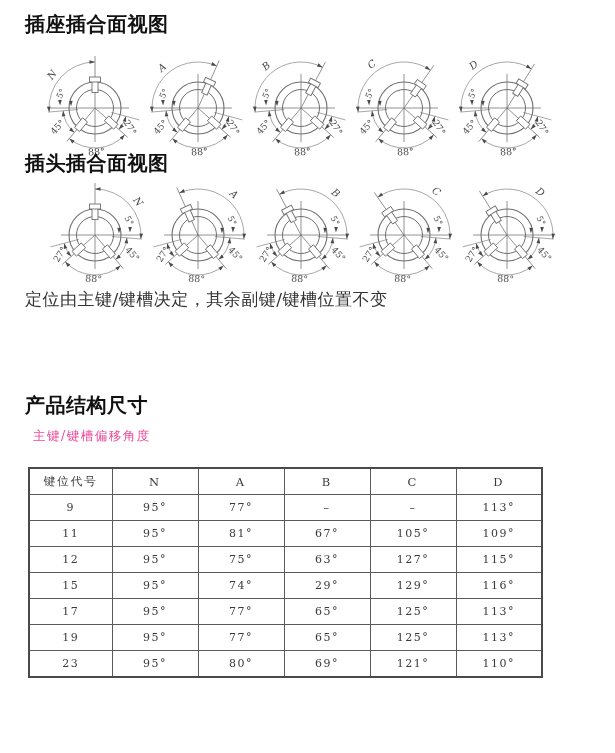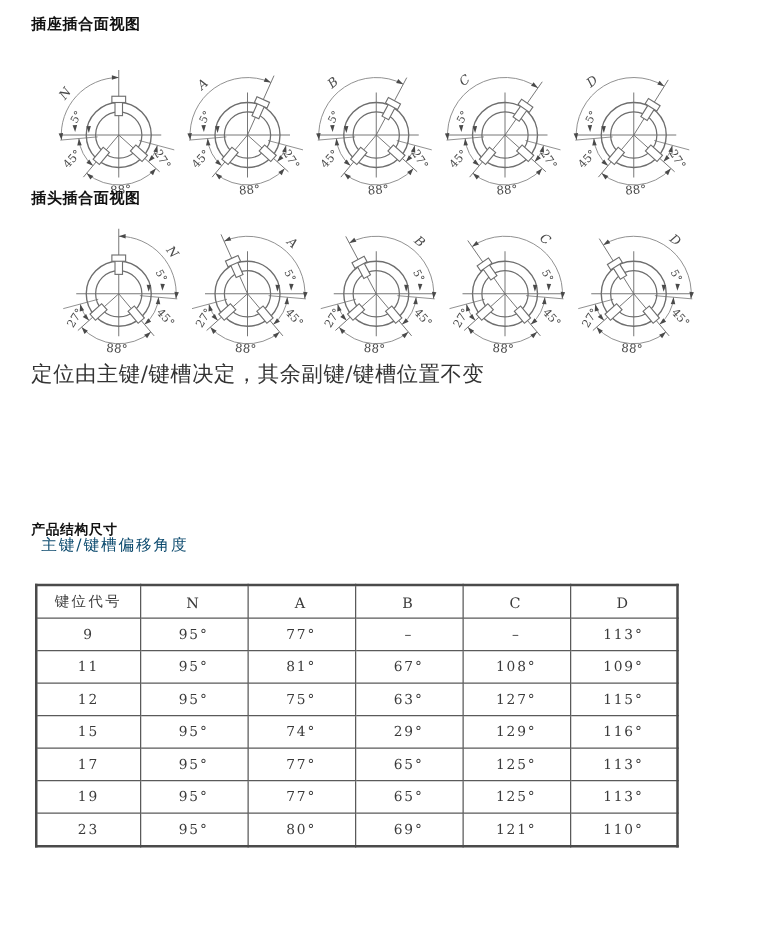--- a/index.html
+++ b/index.html
@@ -1,31 +1,31 @@
 <!DOCTYPE html>
 <html><head>
 <meta charset="utf-8">
 <style>
   html,body{margin:0;padding:0;background:#fff;}
   .page{position:relative;width:615px;height:753px;background:#ffffff;overflow:hidden;
         font-family:"Liberation Sans",sans-serif;}
   .sec-title{position:absolute;left:25px;margin:0;font-family:"Liberation Sans",sans-serif;
-             font-weight:bold;color:#111;font-size:12px;letter-spacing:0.5px;}
+             font-weight:bold;color:#111;font-size:20px;letter-spacing:0.5px;}
   #socket-title{top:11px;}
   #plug-title{top:150px;}
-  #dims-title{top:392px;font-size:11px;margin-top:24px;}
+  #dims-title{top:392px;font-size:20px;}
   .diagram-row{position:absolute;left:0;width:615px;height:113px;}
   #socket-row{top:52px;}
   #plug-row{top:178px;}
   .note-text{position:absolute;left:25px;top:288px;margin:0;
              font-family:"DejaVu Serif","Liberation Serif",serif;
              font-size:17px;color:#333;letter-spacing:0.5px;}
   .subtitle{position:absolute;left:33px;top:428px;margin:0;
             font-family:"DejaVu Serif","Liberation Serif",serif;
-            font-size:12.5px;color:#0c4a6e;letter-spacing:1.5px;}
+            font-size:12.5px;color:#ec4899;letter-spacing:1.5px;}
   #key-table{position:absolute;left:28px;top:467px;width:515px;border-collapse:collapse;
              table-layout:fixed;border:2px solid #4a4a4a;}
   #key-table th,#key-table td{border:1px solid #5a5a5a;height:25px;text-align:center;
              vertical-align:middle;font-family:"DejaVu Serif","Liberation Serif",serif;
              font-weight:normal;color:#3a3a3a;padding:0;}
   #key-table th{font-size:11.5px;letter-spacing:2px;}
   #key-table td{font-size:11px;letter-spacing:1.5px;}
 </style>
 </head>
 <body>
@@ -412,21 +412,21 @@
           <td>77°</td>
           <td>–</td>
           <td>–</td>
           <td>113°</td>
         </tr>
         <tr>
           <td>11</td>
           <td>95°</td>
           <td>81°</td>
           <td>67°</td>
-          <td>108°</td>
+          <td>105°</td>
           <td>109°</td>
         </tr>
         <tr>
           <td>12</td>
           <td>95°</td>
           <td>75°</td>
           <td>63°</td>
           <td>127°</td>
           <td>115°</td>
         </tr>

